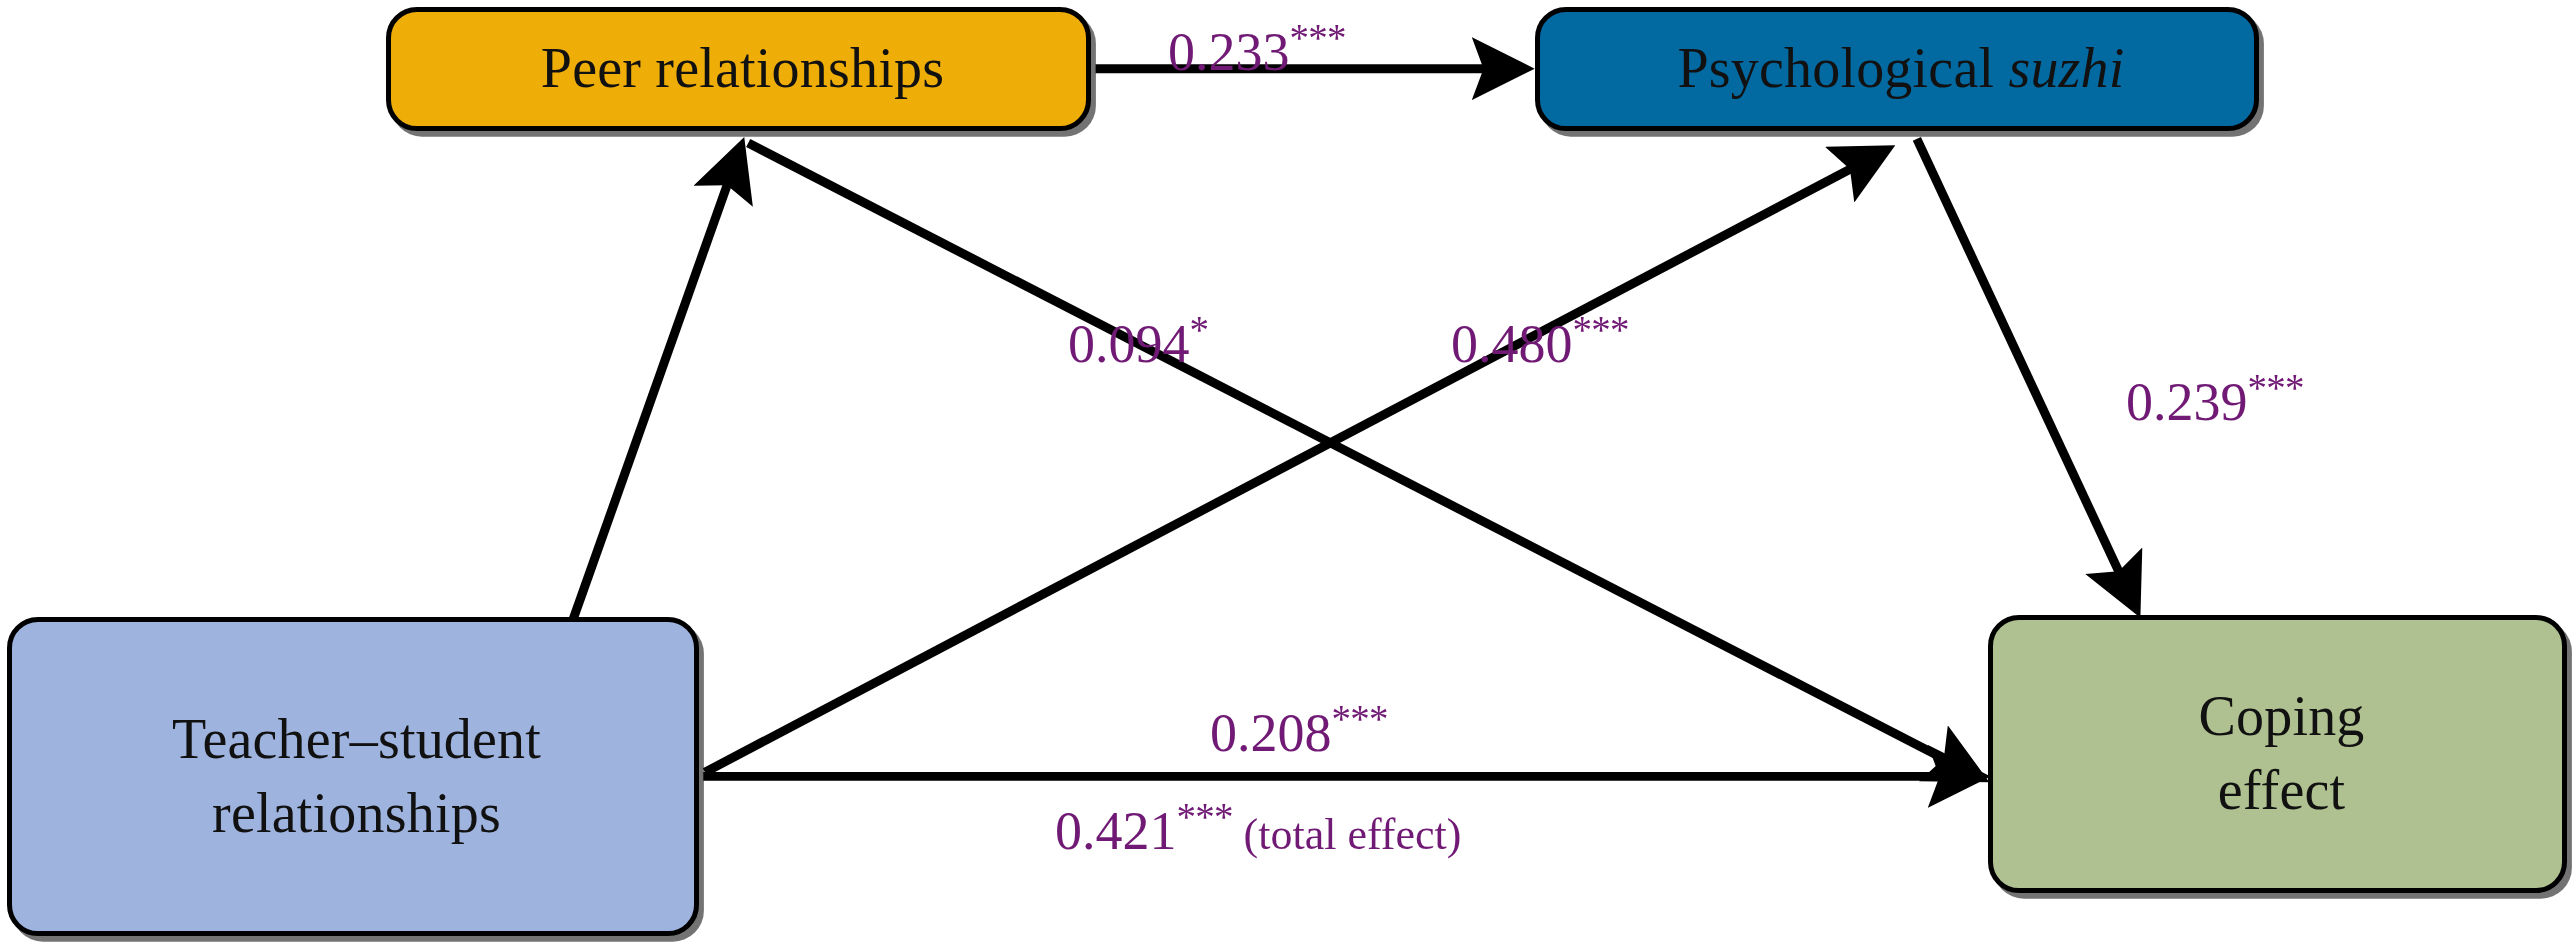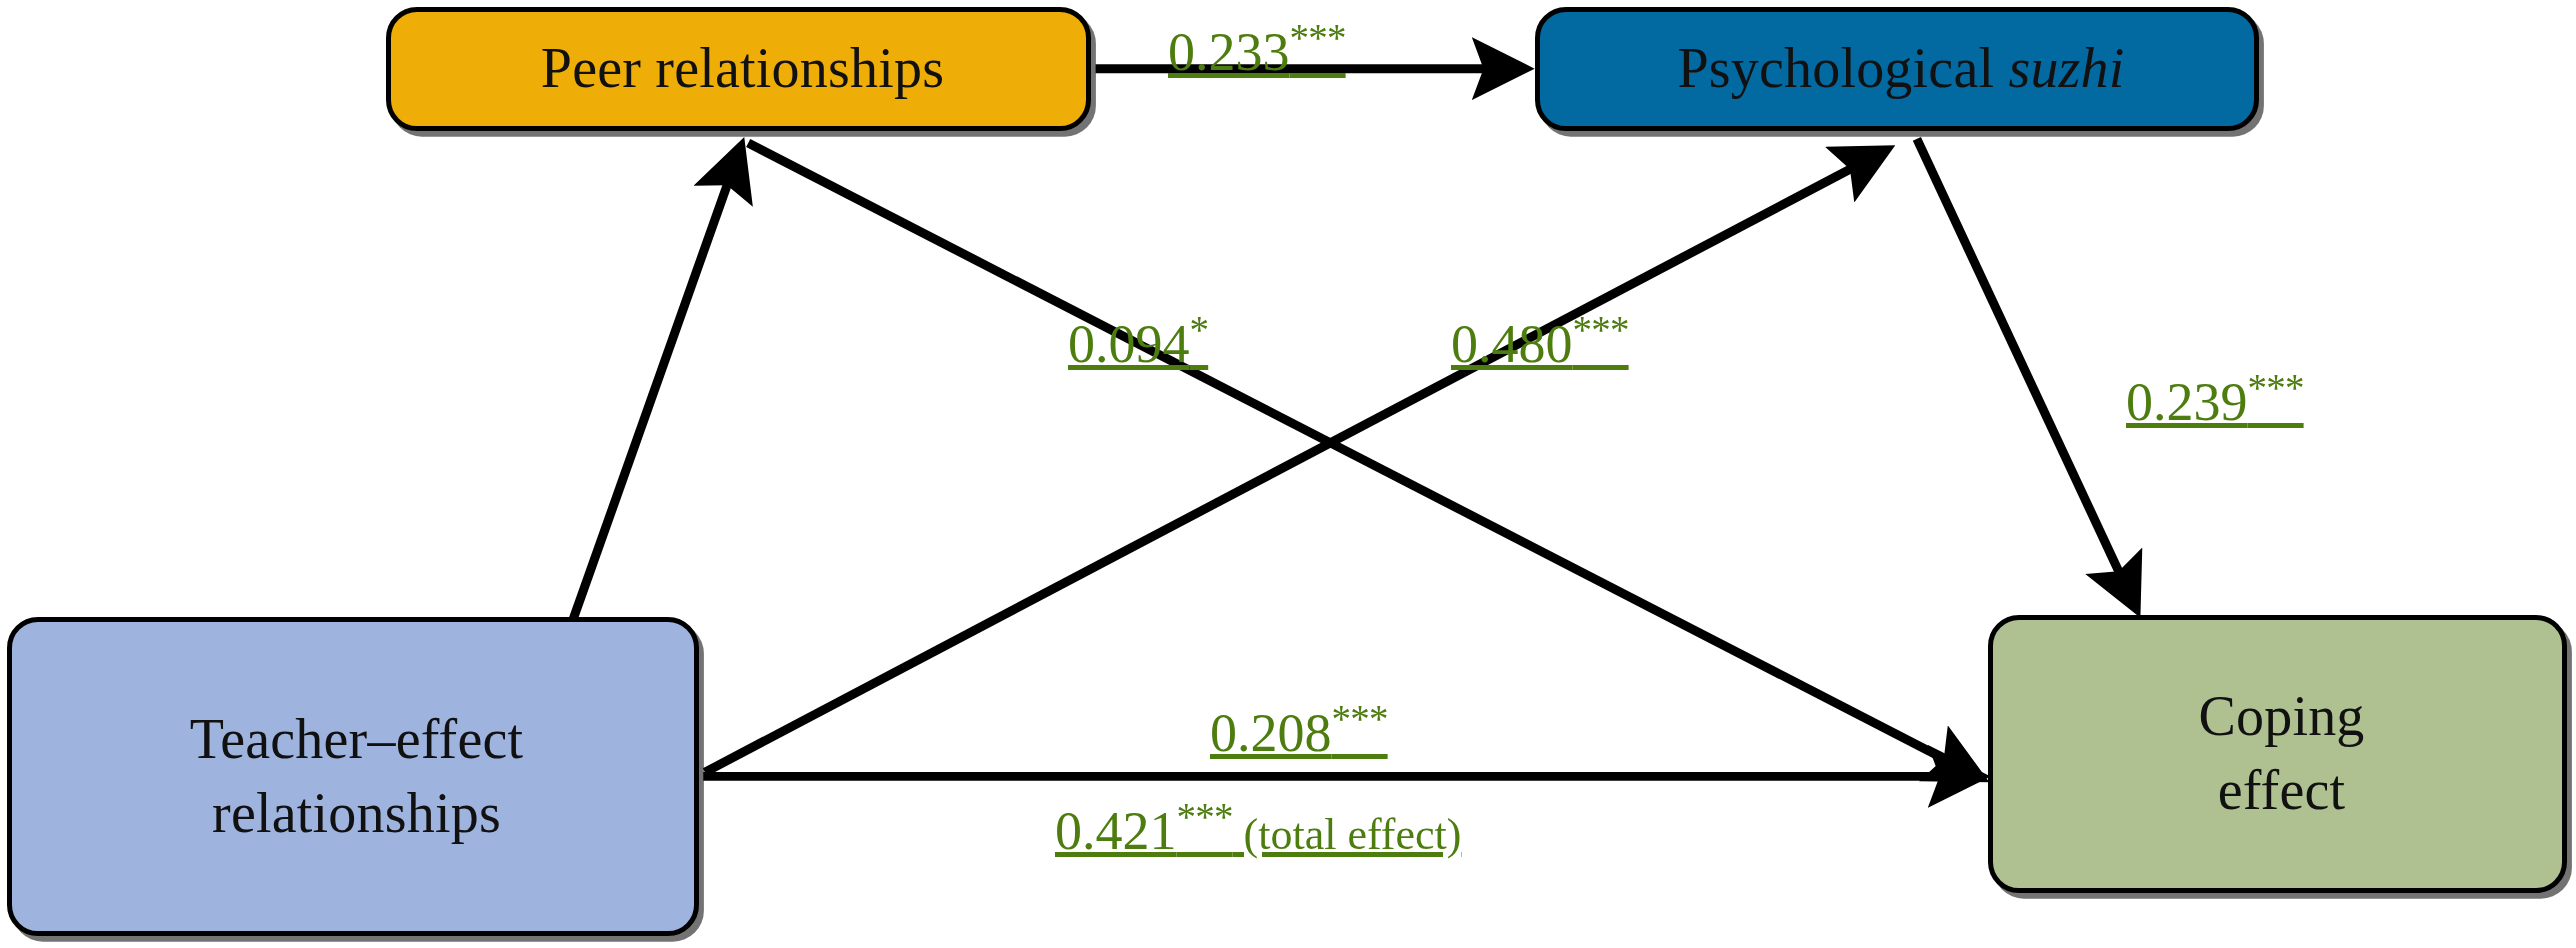--- a/index.html
+++ b/index.html
@@ -65,24 +65,23 @@
   }
   #node-coping {
     left: 1988px; top: 615px;
     width: 579px; height: 278px;
     background: #AFC191;
   }
 
   .edge-label {
     position: absolute;
     font-size: 54px;
-    color: #4d7c0f;
+    color: #701a75;
     white-space: nowrap;
     line-height: 1;
-    text-decoration: underline;
   }
   .edge-label .stars {
     font-size: 39px;
     vertical-align: super;
     letter-spacing: -0.8px;
   }
   .edge-label .suffix {
     font-size: 44px;
     text-align: center;
   }
@@ -122,21 +121,21 @@
 
   <div class="node" id="node-peer">
     <span class="label">Peer relationships</span>
   </div>
 
   <div class="node" id="node-psych">
     <span class="label"><span>Psychological </span><span class="em">suzhi</span></span>
   </div>
 
   <div class="node" id="node-teacher">
-    <span class="label"><span>Teacher–effect</span><br><span>relationships</span></span>
+    <span class="label"><span>Teacher–student</span><br><span>relationships</span></span>
   </div>
 
   <div class="node" id="node-coping">
     <span class="label"><span>Coping</span><br><span>effect</span></span>
   </div>
 
   <div class="edge-label" id="lbl-peer-psych">
     <span>0.233</span><span class="stars">***</span>
   </div>
 

